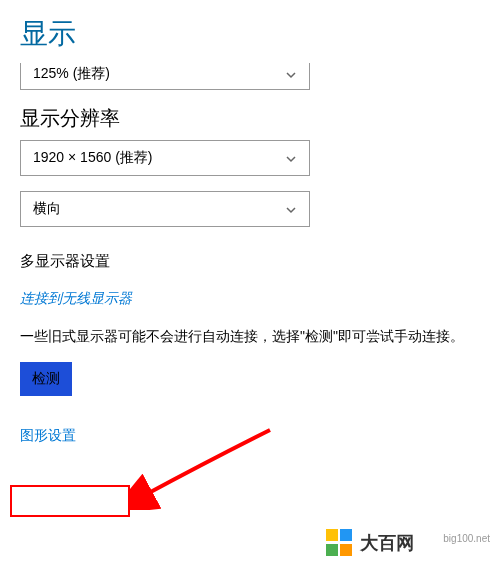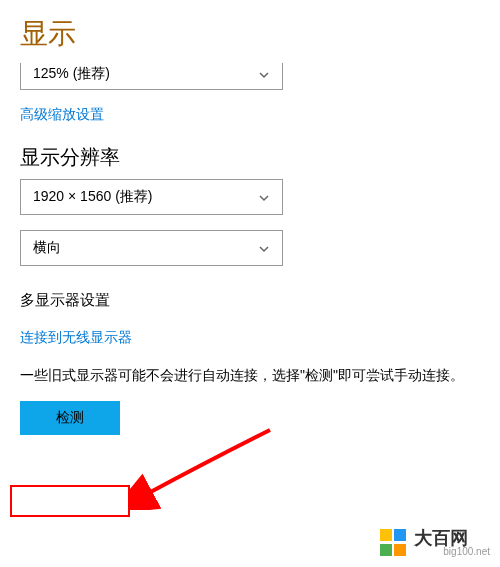--- a/index.html
+++ b/index.html
@@ -14,27 +14,27 @@
       height: 567px;
       position: relative;
       overflow: hidden;
     }
     .container {
       padding: 15px 20px;
     }
     .page-title {
       font-size: 28px;
       font-weight: 400;
-      color: #a16207;
+      color: #0369a1;
       margin-bottom: 10px;
     }
     .dropdown {
       border: 1px solid #999;
       padding: 8px 12px;
-      width: 263px;
+      width: 290px;
       display: flex;
       justify-content: space-between;
       align-items: center;
       cursor: pointer;
       margin-bottom: 15px;
       font-size: 14px;
       color: #000;
     }
     .dropdown-partial {
       border-top: none;
@@ -69,23 +69,23 @@
       margin-top: 25px;
       margin-bottom: 18px;
     }
     .description {
       font-size: 14px;
       color: #000;
       margin-bottom: 15px;
       line-height: 1.5;
     }
     .button {
-      background: #0ea5e9;
+      background: #1d4ed8;
       border: none;
-      padding: 8px 36px;
+      padding: 8px 12px;
       font-size: 14px;
       cursor: pointer;
       margin-bottom: 30px;
       color: #000;
     }
     .highlight-box {
       position: absolute;
       border: 2px solid #ff0000;
       left: 10px;
       top: 485px;
@@ -94,20 +94,21 @@
       pointer-events: none;
     }
     .arrow-annotation {
       position: absolute;
       left: 130px;
       top: 420px;
       pointer-events: none;
     }
     .link-spaced {
       margin-bottom: 18px;
+      font-style: italic;
     }
     .watermark {
       position: absolute;
       right: 10px;
       bottom: 10px;
       display: flex;
       align-items: center;
       gap: 6px;
     }
     .watermark-logo {
@@ -120,21 +121,21 @@
     .logo-square {
       width: 12px;
       height: 12px;
     }
     .logo-yellow { background: #ffc107; }
     .logo-blue { background: #2196f3; }
     .logo-green { background: #4caf50; }
     .logo-orange { background: #ff9800; }
     .watermark-text {
       display: flex;
-      flex-direction: column;
+      flex-direction: row;
       line-height: 1;
     }
     .watermark-title {
       font-size: 18px;
       font-weight: bold;
       color: #333;
     }
     .watermark-url {
       font-size: 10px;
       color: #999;
@@ -149,21 +150,20 @@
 
   <div class="dropdown dropdown-partial">
     <span>125% (推荐)</span>
     <span class="chevron-down">
       <svg viewBox="0 0 12 12">
           <path d="M2 4 L6 8 L10 4" stroke="#666" stroke-width="1.5" fill="none"></path>
         </svg>
     </span>
   </div>
 
-  <a class="link">高级缩放设置</a>
 
   <div class="field-label">显示分辨率</div>
   <div class="dropdown">
     <span>1920 × 1560 (推荐)</span>
     <span class="chevron-down">
       <svg viewBox="0 0 12 12">
           <path d="M2 4 L6 8 L10 4" stroke="#666" stroke-width="1.5" fill="none"></path>
         </svg>
     </span>
   </div>
@@ -178,20 +178,23 @@
   </div>
 
   <h2 class="section-title">多显示器设置</h2>
 
   <a class="link link-spaced">连接到无线显示器</a>
 
   <div class="description">一些旧式显示器可能不会进行自动连接，选择"检测"即可尝试手动连接。</div>
 
   <button class="button">检测</button>
 
+  <div>
+    <a class="link">图形设置</a>
+  </div>
 </div>
 
 <div class="highlight-box"></div>
 
 <div class="arrow-annotation">
   <svg width="150" height="90">
     <defs>
       <marker id="arrowhead" markerWidth="12" markerHeight="10" refX="2" refY="5" orient="auto">
         <polygon points="0 0, 12 5, 0 10" fill="#ff0000"></polygon>
       </marker>

